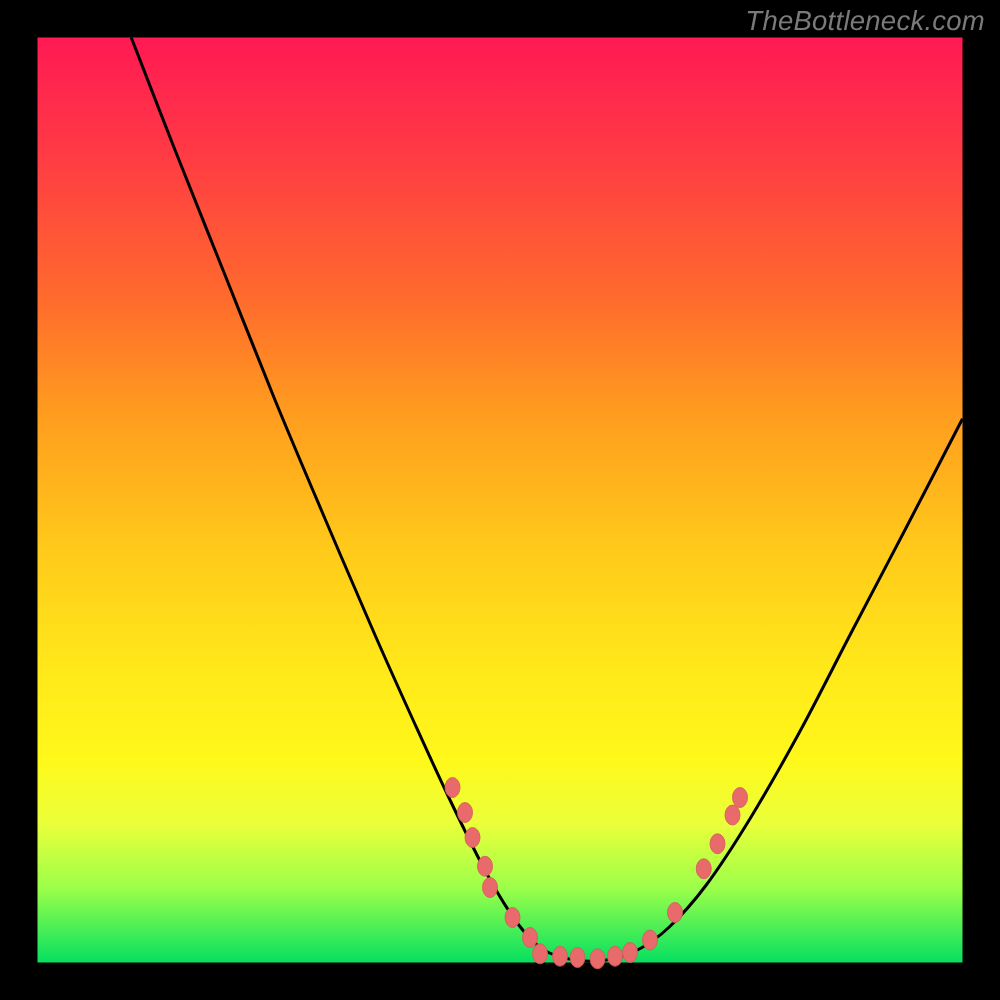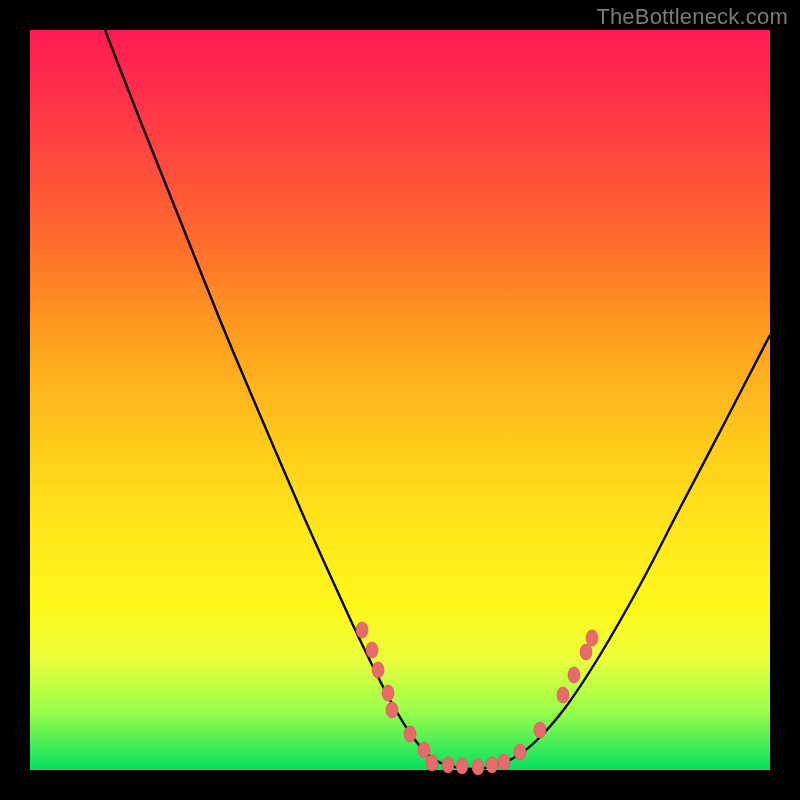--- a/index.html
+++ b/index.html
@@ -10,20 +10,21 @@
     background: #000;
     overflow: hidden;
   }
   .frame {
     position: absolute;
     left: 0;
     top: 0;
     width: 800px;
     height: 800px;
     background: #000;
+    font-style: italic;
   }
   .plot-area {
     position: absolute;
     left: 30px;
     top: 30px;
     width: 740px;
     height: 740px;
     
     background: linear-gradient(
       to bottom,

